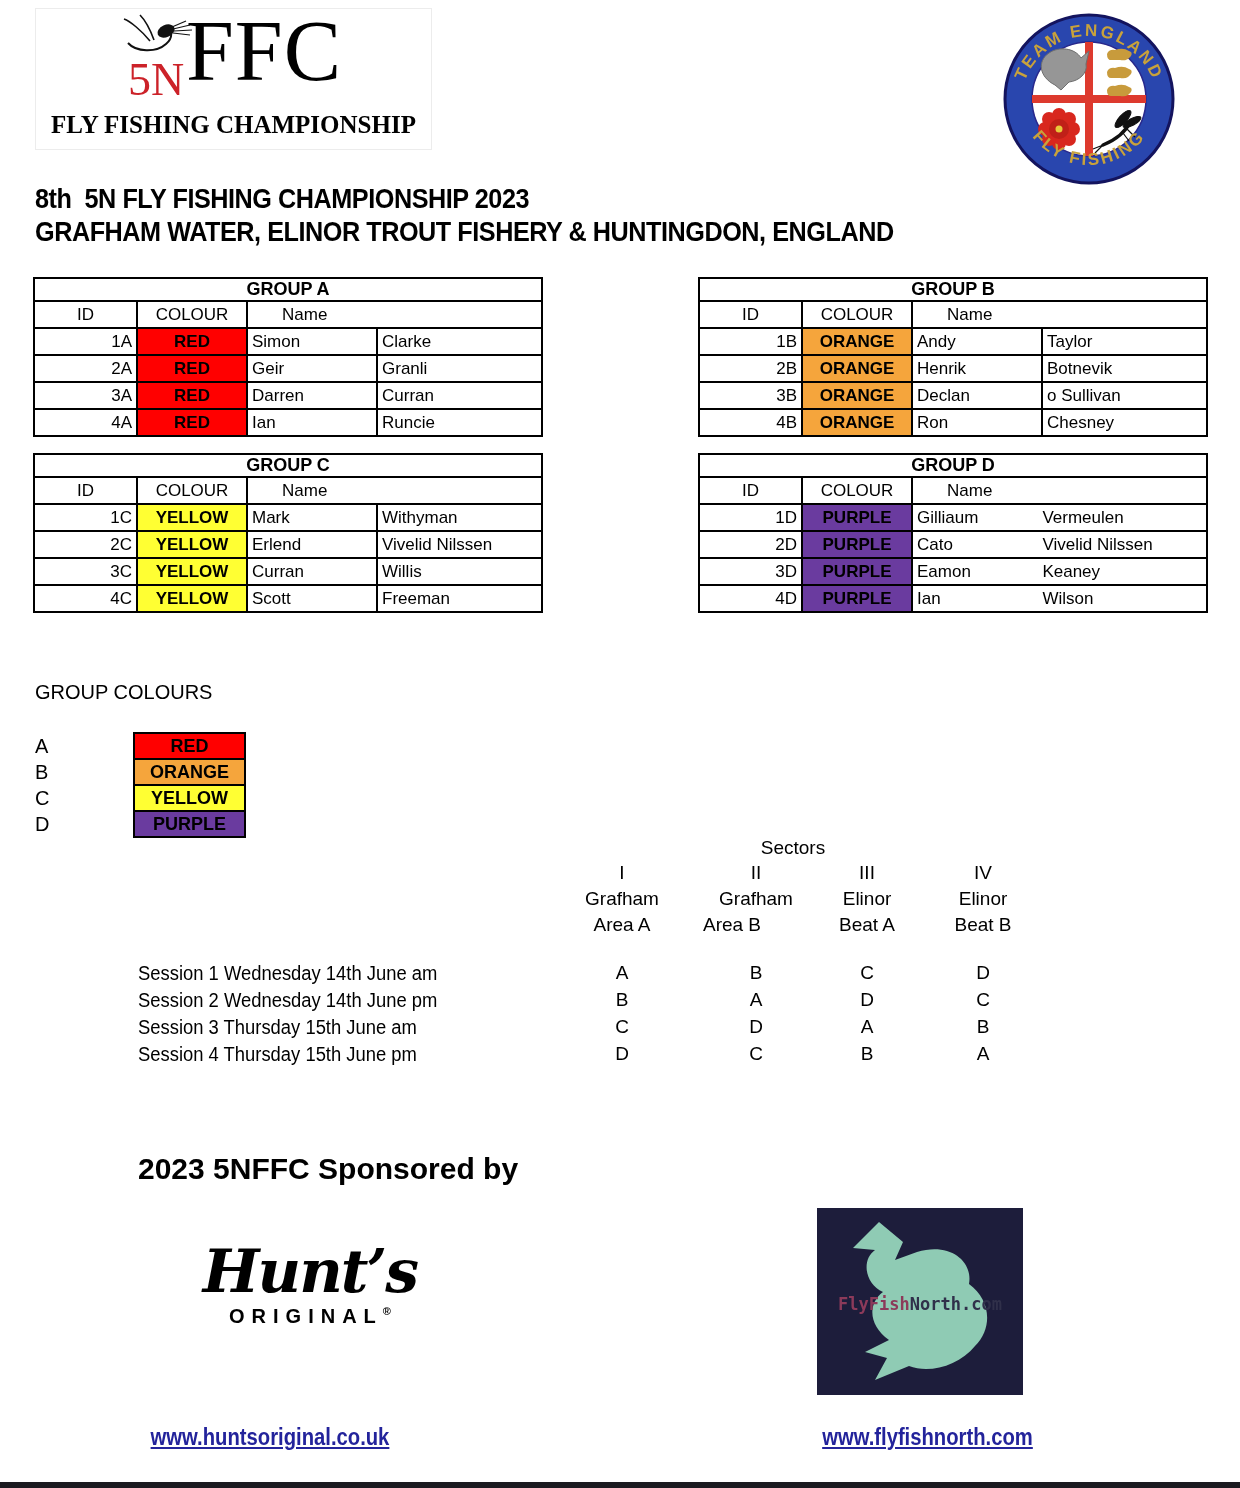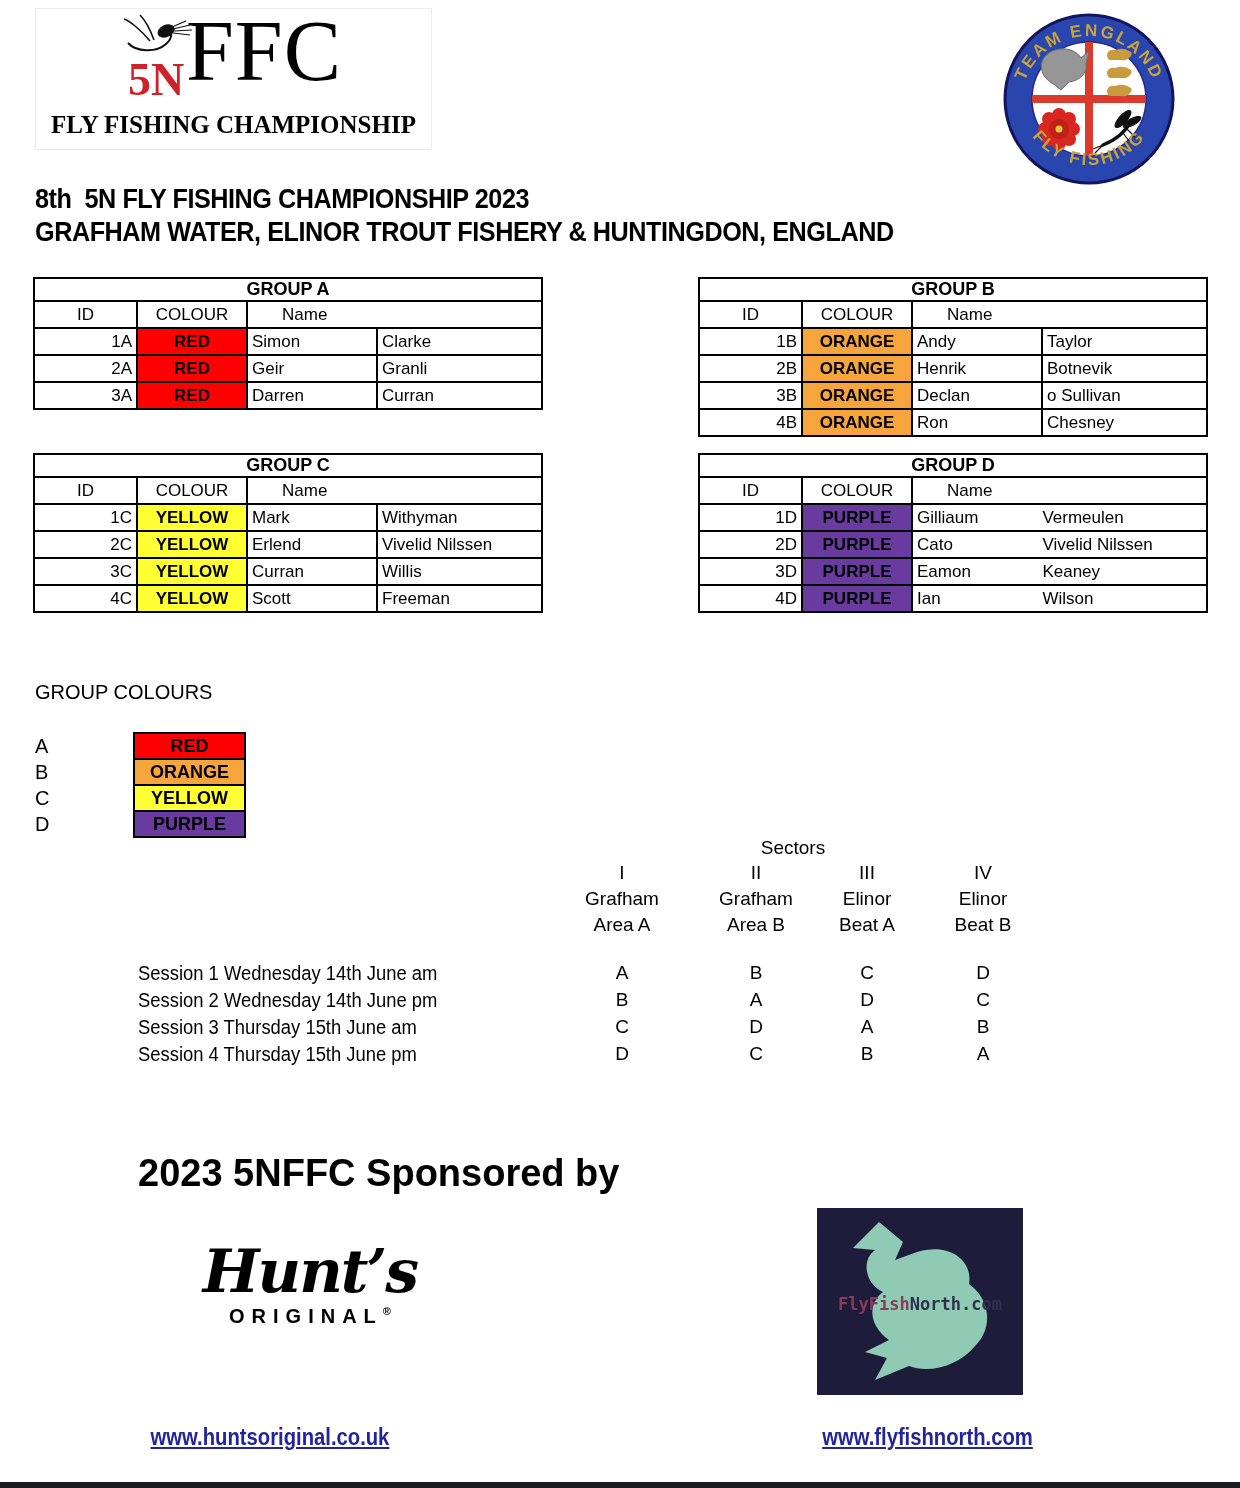--- a/index.html
+++ b/index.html
@@ -1,21 +1,21 @@
 <!DOCTYPE html>
 <html><head>
 <meta charset="utf-8">
 <style>
   html,body{margin:0;padding:0;background:#999;}
   .page{position:relative;width:1240px;height:1488px;margin:0 auto;background:#fff;
         font-family:"Liberation Sans",sans-serif;color:#000;overflow:hidden;}
 
   
   .ffc-logo{position:absolute;left:35px;top:8px;width:395px;height:140px;border:1px solid #ececec;background:#fff;}
-  .ffc-5n{position:absolute;left:92px;top:44px;font-family:"Liberation Serif",serif;font-weight:bold;font-size:46px;color:#cc2229;}
+  .ffc-5n{position:absolute;left:92px;top:44px;font-family:"Liberation Serif",serif;font-weight:normal;font-size:46px;color:#cc2229;}
   .ffc-ffc{position:absolute;left:150px;top:-8px;font-family:"Liberation Serif",serif;font-weight:normal;font-size:86px;letter-spacing:1px;}
   .ffc-sub{position:absolute;left:0;top:102px;width:100%;text-align:center;font-family:"Liberation Serif",serif;font-weight:bold;font-size:25px;white-space:nowrap;}
   .fly-svg{position:absolute;left:84px;top:4px;}
 
   .at-block{position:absolute;left:728px;top:12px;width:174px;text-align:center;}
   .at-name{font-size:26px;letter-spacing:6px;color:#1e2d3d;margin-top:4px;white-space:nowrap;}
   .at-trust{font-size:15px;letter-spacing:9px;color:#2a3a4a;margin-top:2px;white-space:nowrap;}
 
   .te-svg{position:absolute;left:1002px;top:12px;}
 
@@ -41,21 +41,21 @@
   .swatch{position:absolute;left:133px;width:109px;height:24px;border:2px solid #000;
           text-align:center;font-weight:bold;font-size:18px;line-height:24px;}
 
   
   .sec-title{position:absolute;font-size:19px;text-align:center;}
   .sec-h{position:absolute;font-size:19px;text-align:center;white-space:nowrap;}
   .sess-label{position:absolute;left:138px;font-size:20px;transform:scaleX(0.92);transform-origin:0 0;white-space:nowrap;}
   .sess-letter{position:absolute;width:44px;font-size:19px;text-align:center;}
 
   
-  .sponsor-heading{position:absolute;left:138px;top:1152px;font-size:38px;font-weight:bold;white-space:nowrap;}
+  .sponsor-heading{position:absolute;left:138px;top:1152px;font-size:30px;font-weight:bold;white-space:nowrap;}
   .hunts{position:absolute;left:155px;top:1240px;width:310px;text-align:center;}
   .hunts-script{font-family:"DejaVu Serif",serif;font-style:italic;font-weight:bold;font-size:60px;letter-spacing:-2px;line-height:1.05;}
   .hunts-orig{font-size:20px;font-weight:bold;letter-spacing:7px;margin-top:2px;}
   .hunts-orig sup{font-size:11px;letter-spacing:0;}
   .ffn{position:absolute;left:817px;top:1208px;width:206px;height:187px;}
   .ffn svg{position:absolute;left:0;top:0;}
   .ffn-text{position:absolute;left:0;top:86px;width:100%;text-align:center;
             font-family:"DejaVu Sans Mono",monospace;font-weight:bold;font-size:17px;letter-spacing:0;}
 
   
@@ -175,20 +175,26 @@
       <td class="c-col" style="background-color: rgb(255, 0, 0);">RED</td>
       <td class="c-fn">Geir</td>
       <td class="c-ln">Granli</td>
     </tr>
     <tr>
       <td class="c-id">3A</td>
       <td class="c-col" style="background-color: rgb(255, 0, 0);">RED</td>
       <td class="c-fn">Darren</td>
       <td class="c-ln">Curran</td>
     </tr>
+    <tr>
+      <td class="c-id">4A</td>
+      <td class="c-col" style="background-color: rgb(255, 0, 0);">RED</td>
+      <td class="c-fn">Ian</td>
+      <td class="c-ln">Runcie</td>
+    </tr>
   </tbody>
     </table>
 
   <table class="group-table" style="left:698px;top:277px">
     <colgroup>
         <col style="width:103px">
         <col style="width:110px">
         <col style="width:130px">
         <col style="width:165px">
       </colgroup>
@@ -326,21 +332,21 @@
   <div class="sec-h" style="left:696px;top:862px;width:120px">II</div>
   <div class="sec-h" style="left:807px;top:862px;width:120px">III</div>
   <div class="sec-h" style="left:923px;top:862px;width:120px">IV</div>
 
   <div class="sec-h" style="left:562px;top:888px;width:120px">Grafham</div>
   <div class="sec-h" style="left:696px;top:888px;width:120px">Grafham</div>
   <div class="sec-h" style="left:807px;top:888px;width:120px">Elinor</div>
   <div class="sec-h" style="left:923px;top:888px;width:120px">Elinor</div>
 
   <div class="sec-h" style="left:562px;top:914px;width:120px">Area A</div>
-  <div class="sec-h" style="left:696px;top:914px;width:120px">Area B</div>
+  <div class="sec-h" style="left:672px;top:914px;width:120px">Area B</div>
   <div class="sec-h" style="left:807px;top:914px;width:120px">Beat A</div>
   <div class="sec-h" style="left:923px;top:914px;width:120px">Beat B</div>
 
   <div class="sess-label" style="top:962px">Session 1 Wednesday 14th June am</div>
   <div class="sess-letter" style="left:600px;top:962px">A</div>
   <div class="sess-letter" style="left:734px;top:962px">B</div>
   <div class="sess-letter" style="left:845px;top:962px">C</div>
   <div class="sess-letter" style="left:961px;top:962px">D</div>
 
   <div class="sess-label" style="top:989px">Session 2 Wednesday 14th June pm</div>

